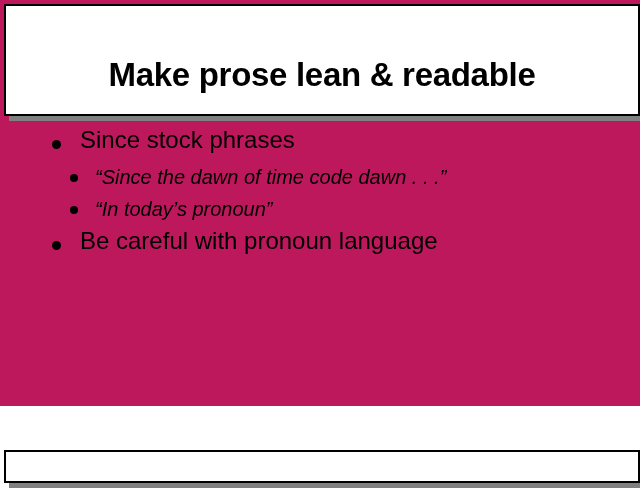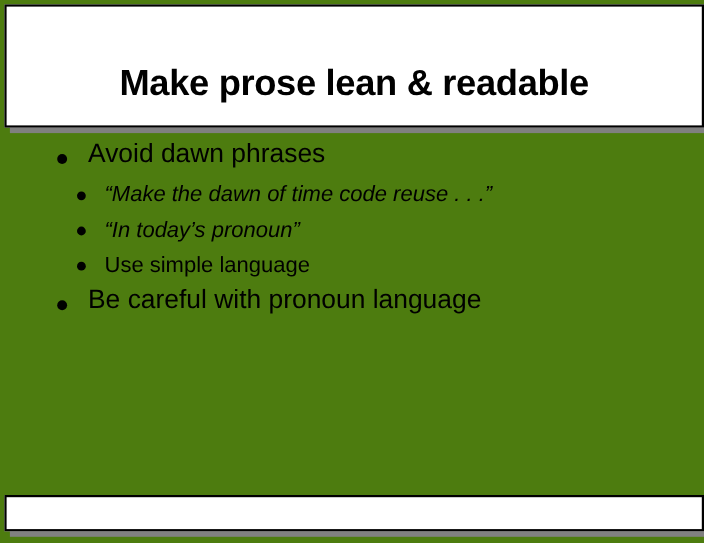--- a/index.html
+++ b/index.html
@@ -13,22 +13,22 @@
     font-family: "Liberation Sans", sans-serif;
     overflow: hidden;
     position: relative;
   }
 
   .slide {
     position: absolute;
     left: 0;
     top: 0;
     width: 640px;
-    height: 494px;
-    background: #4d7c0f;
+    height: 406px;
+    background: #be185d;
   }
 
   
   .title-shadow {
     position: absolute;
     left: 9px;
     top: 9px;
     width: 636px;
     height: 112px;
     background: #808080;
@@ -145,37 +145,33 @@
 
   <div class="title-shadow"></div>
   <div class="title-box">
     <div class="title-text">Make prose lean &amp; readable</div>
   </div>
 
   <div class="body-area">
 
     <div class="bullet-row lvl1">
       <span class="dot"></span>
-      <span class="txt">Avoid dawn phrases</span>
+      <span class="txt">Since stock phrases</span>
     </div>
 
     <div class="bullet-row lvl2">
       <span class="dot"></span>
-      <span class="txt ital">“Make the dawn of time code reuse . . .”</span>
+      <span class="txt ital">“Since the dawn of time code dawn . . .”</span>
     </div>
 
     <div class="bullet-row lvl2">
       <span class="dot"></span>
       <span class="txt ital">“In today’s pronoun”</span>
     </div>
 
-    <div class="bullet-row lvl2">
-      <span class="dot"></span>
-      <span class="txt">Use simple language</span>
-    </div>
 
     <div class="bullet-row lvl1">
       <span class="dot"></span>
       <span class="txt">Be careful with pronoun language</span>
     </div>
 
   </div>
 
   <div class="bottom-shadow"></div>
   <div class="bottom-box"></div>

